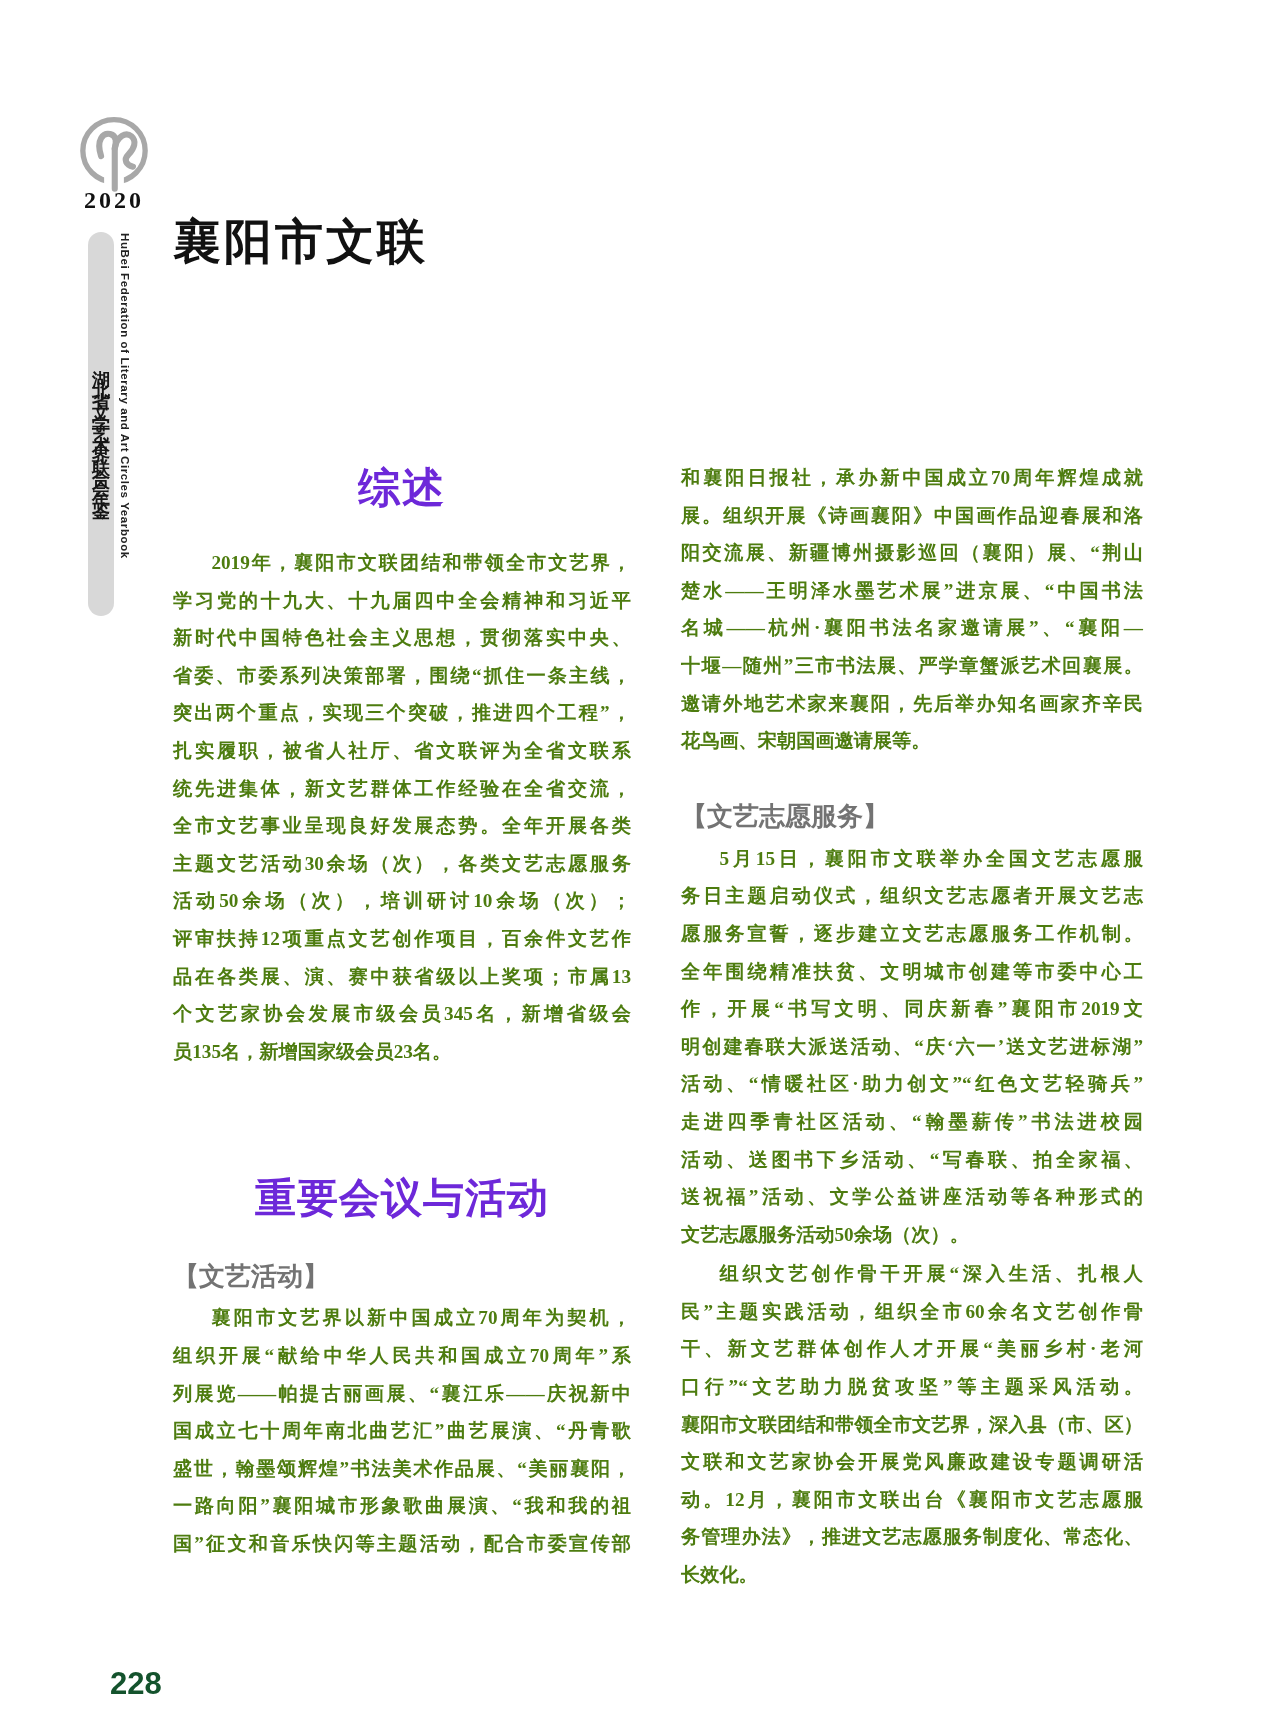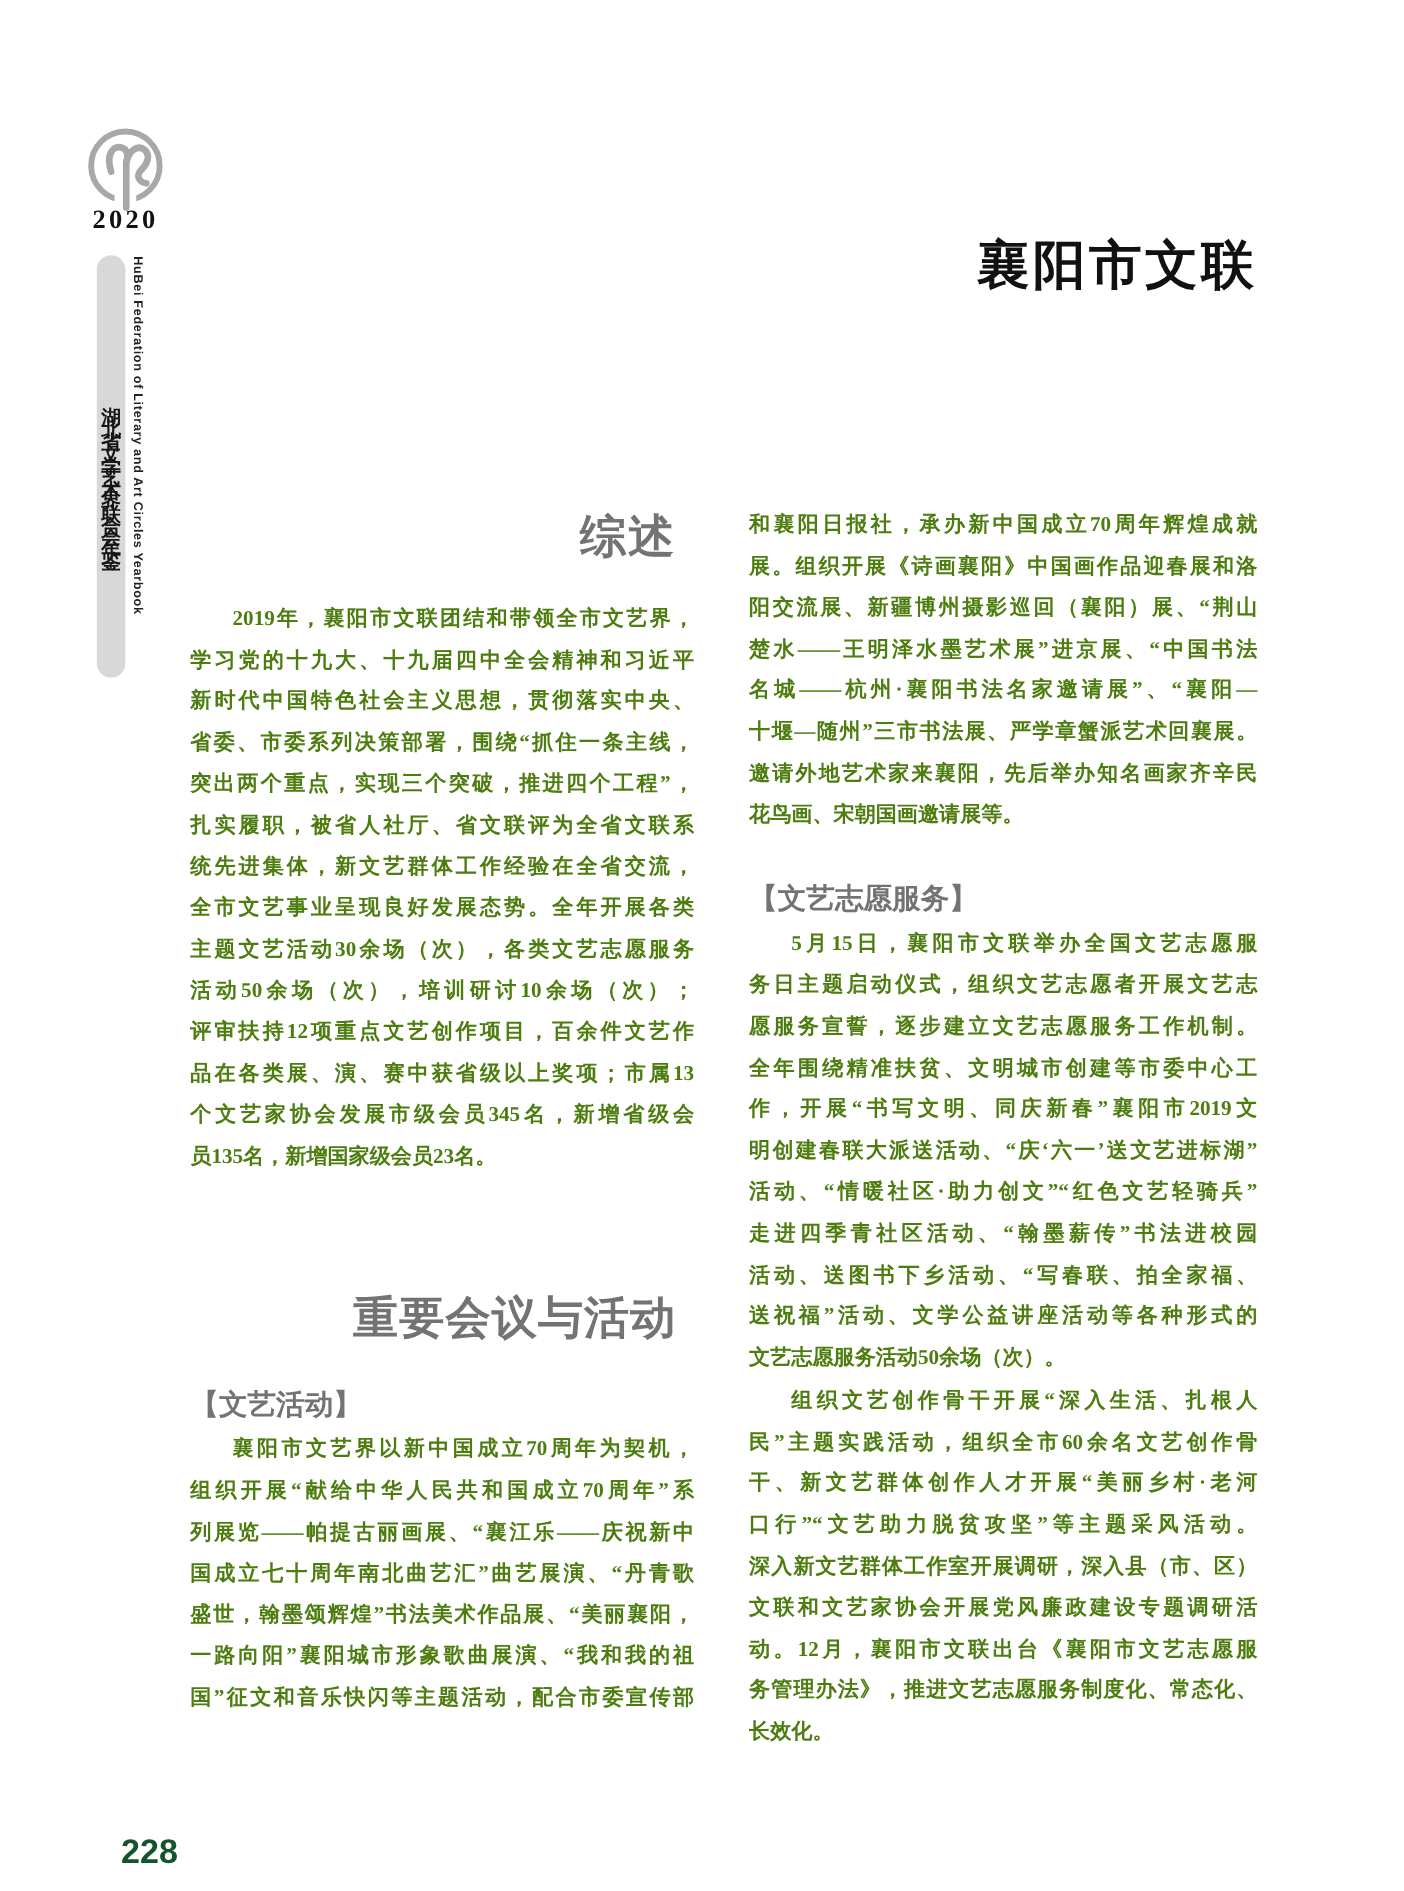--- a/index.html
+++ b/index.html
@@ -36,34 +36,34 @@
     position:absolute;left:119px;top:233px;height:392px;
     writing-mode:vertical-rl;text-orientation:mixed;
     font-family:"Liberation Sans","DejaVu Sans",sans-serif;
     font-weight:bold;font-size:11.5px;letter-spacing:.6px;color:#222;
     white-space:nowrap;
   }
 
   
   .title{
     position:absolute;left:173px;top:214px;width:970px;margin:0;
-    text-align:right;font-size:48px;line-height:56px;font-weight:900;
+    text-align:left;font-size:48px;line-height:56px;font-weight:900;
     letter-spacing:3px;
     font-family:"Liberation Serif","DejaVu Serif",serif;
   }
 
   
   .col{position:absolute;top:440px;}
   .col.left{left:173px;width:458px;}
   .col.right{left:681px;width:462px;}
 
   .sec-h{
-    margin:16px;text-align:right;font-weight:bold;
+    margin:0;text-align:center;font-weight:bold;
     font-family:"Liberation Sans","DejaVu Sans",sans-serif;
-    color:#737373;
+    color:#6d28d9;
   }
   .sec-h.first{margin-top:24px;font-size:42px;line-height:48px;letter-spacing:2px;}
   .sec-h.second{margin-top:104px;font-size:41px;line-height:48px;letter-spacing:1px;}
 
   .sub-h{
     margin:0;text-align:left;font-weight:bold;
     font-family:"Liberation Sans","DejaVu Sans",sans-serif;
     font-size:26px;line-height:32px;color:#737373;
   }
   .col.left  .sub-h{margin-top:38px;}
@@ -166,21 +166,21 @@
         <div class="line">走进四季青社区活动、“翰墨薪传”书法进校园</div>
         <div class="line">活动、送图书下乡活动、“写春联、拍全家福、</div>
         <div class="line">送祝福”活动、文学公益讲座活动等各种形式的</div>
         <div class="line">文艺志愿服务活动50余场（次）。</div>
       </div>
     <div class="para p2 indent endp">
         <div class="line">组织文艺创作骨干开展“深入生活、扎根人</div>
         <div class="line">民”主题实践活动，组织全市60余名文艺创作骨</div>
         <div class="line">干、新文艺群体创作人才开展“美丽乡村·老河</div>
         <div class="line">口行”“文艺助力脱贫攻坚”等主题采风活动。</div>
-        <div class="line">深入新文艺群体工作室开展调研，深入县（市、区）</div>
+        <div class="line">襄阳市文联团结和带领全市文艺界，深入县（市、区）</div>
         <div class="line">文联和文艺家协会开展党风廉政建设专题调研活</div>
         <div class="line">动。12月，襄阳市文联出台《襄阳市文艺志愿服</div>
         <div class="line">务管理办法》，推进文艺志愿服务制度化、常态化、</div>
         <div class="line">长效化。</div>
       </div>
   </div>
 
   <div class="page-num">228</div>
 
 </div>

